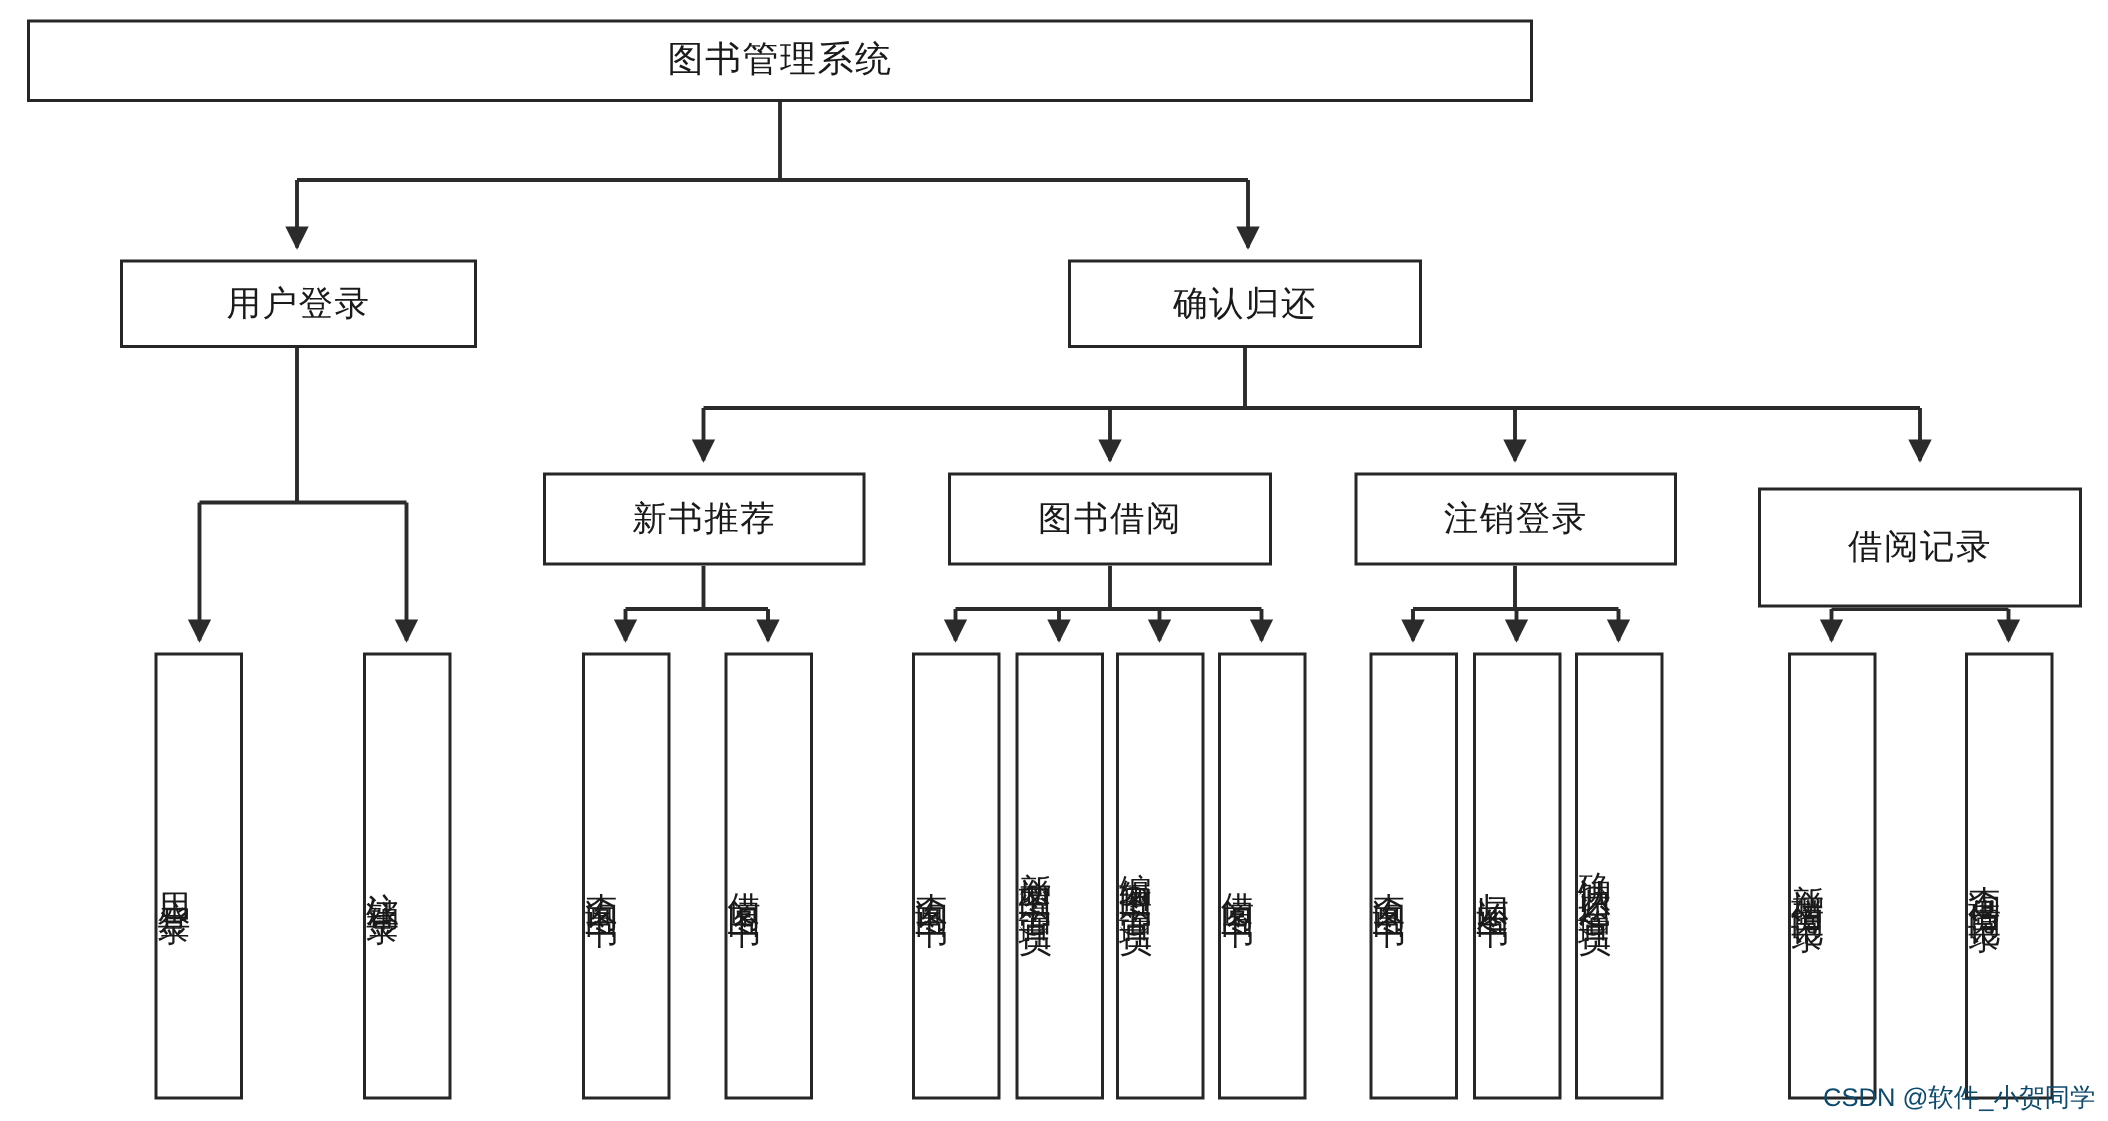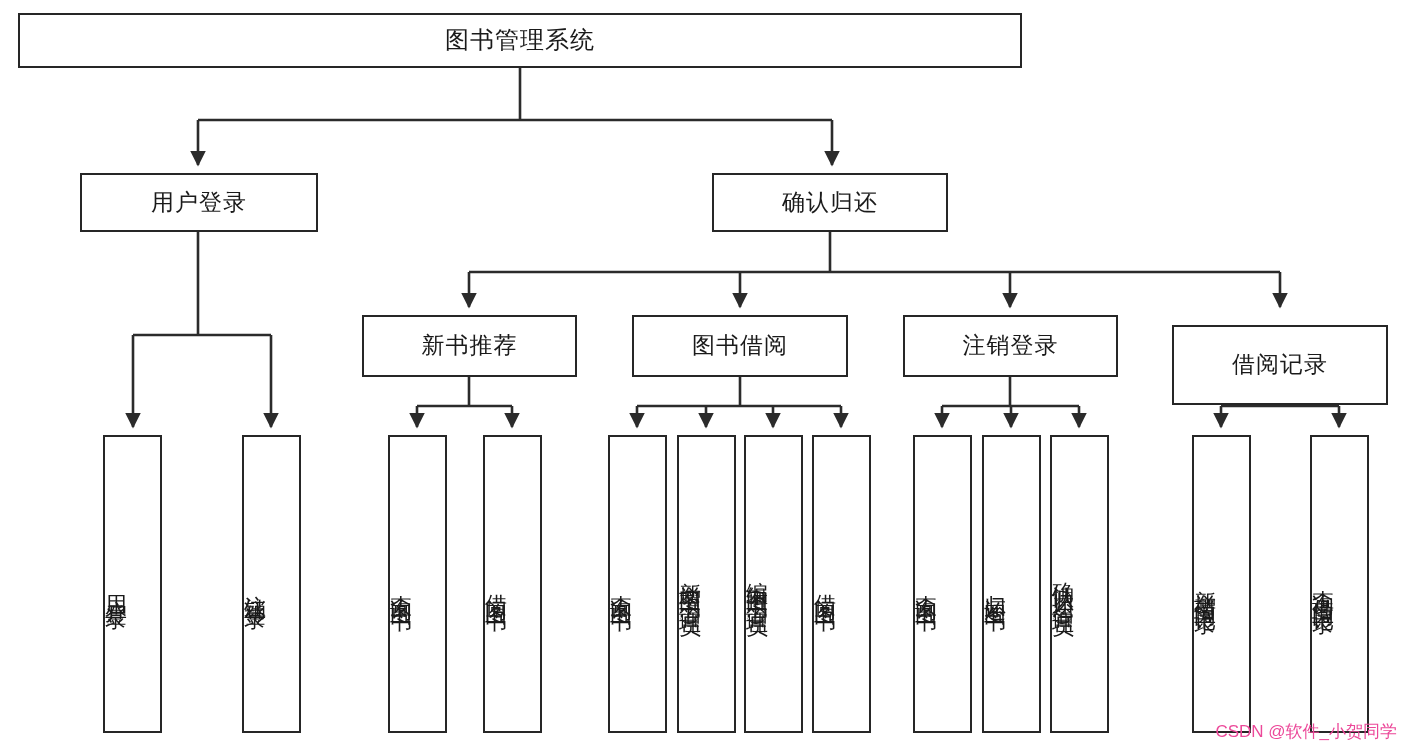--- a/index.html
+++ b/index.html
@@ -51,21 +51,21 @@
     line-height:1;
     white-space:nowrap;
     display:block;
   }
   .vert.tall-pad{ padding-top:4px; }
   #watermark{
     position:absolute;
     right:8px;
     bottom:4px;
     font-size:17px;
-    color:#ec4899;
+    color:#0c4a6e;
     z-index:5;
     white-space:nowrap;
     font-family:"Liberation Sans","DejaVu Sans",sans-serif;
   }
 </style>
 </head>
 <body>
 
 <div id="diagram">
 

